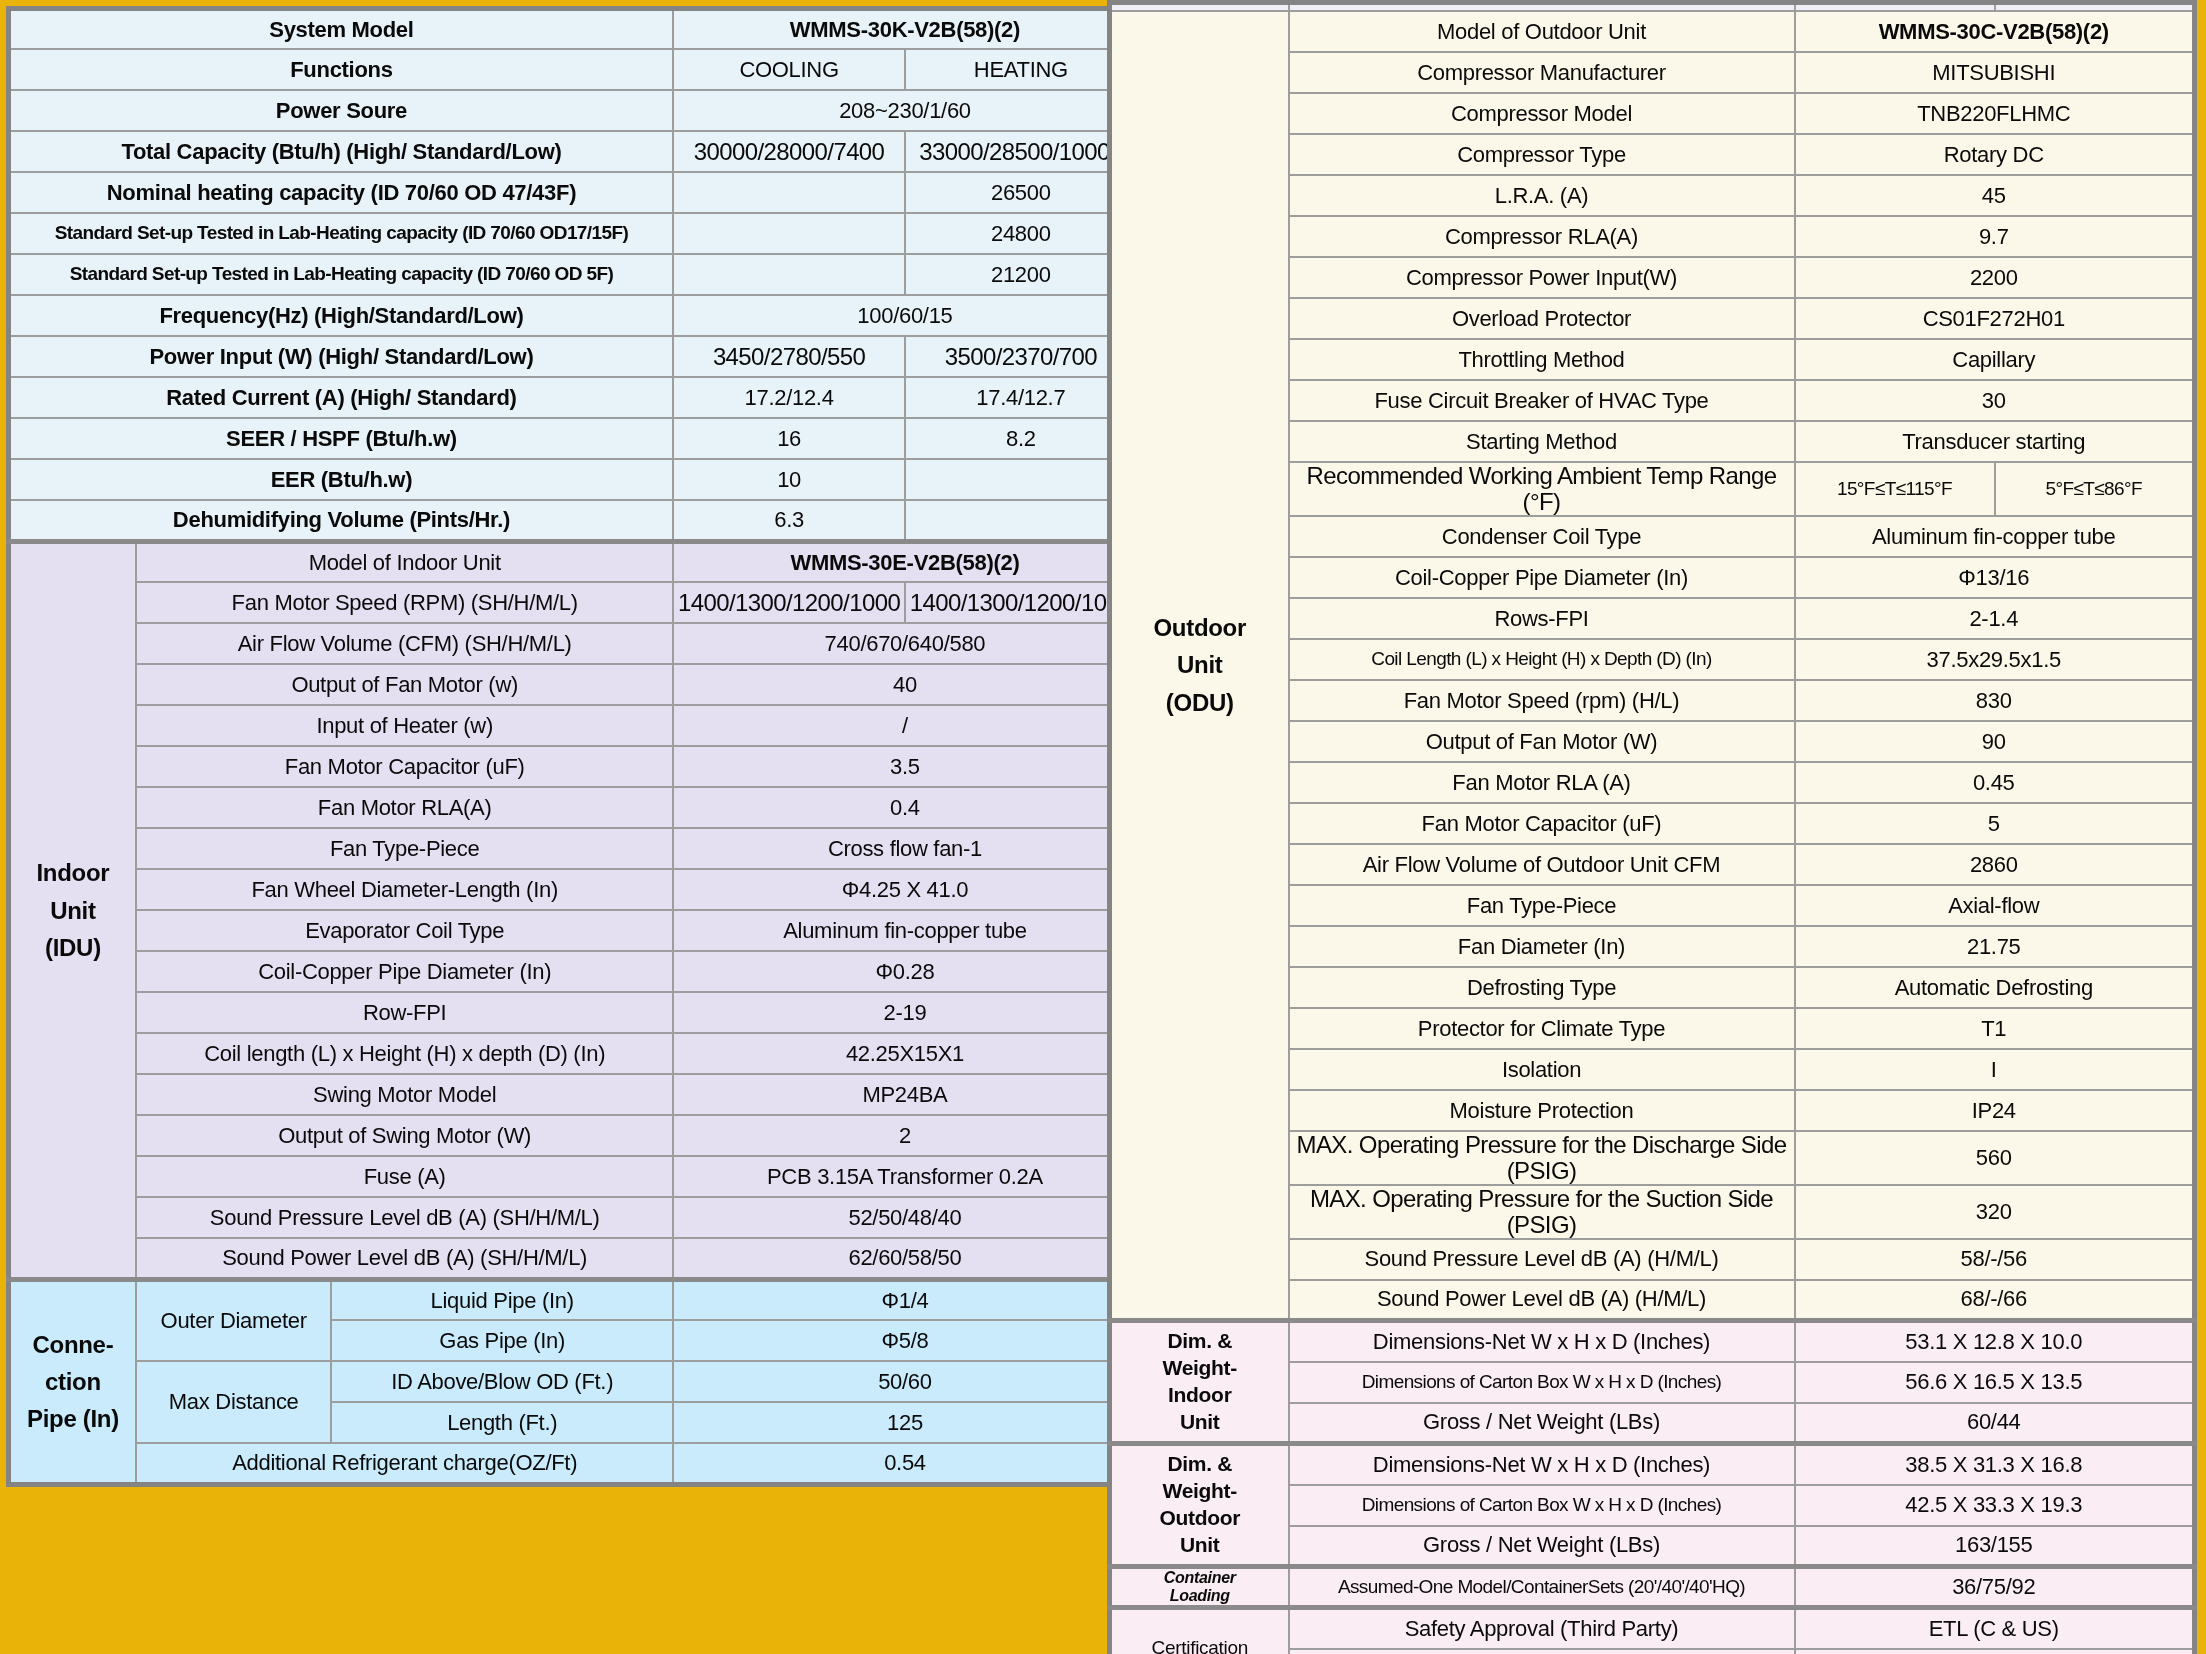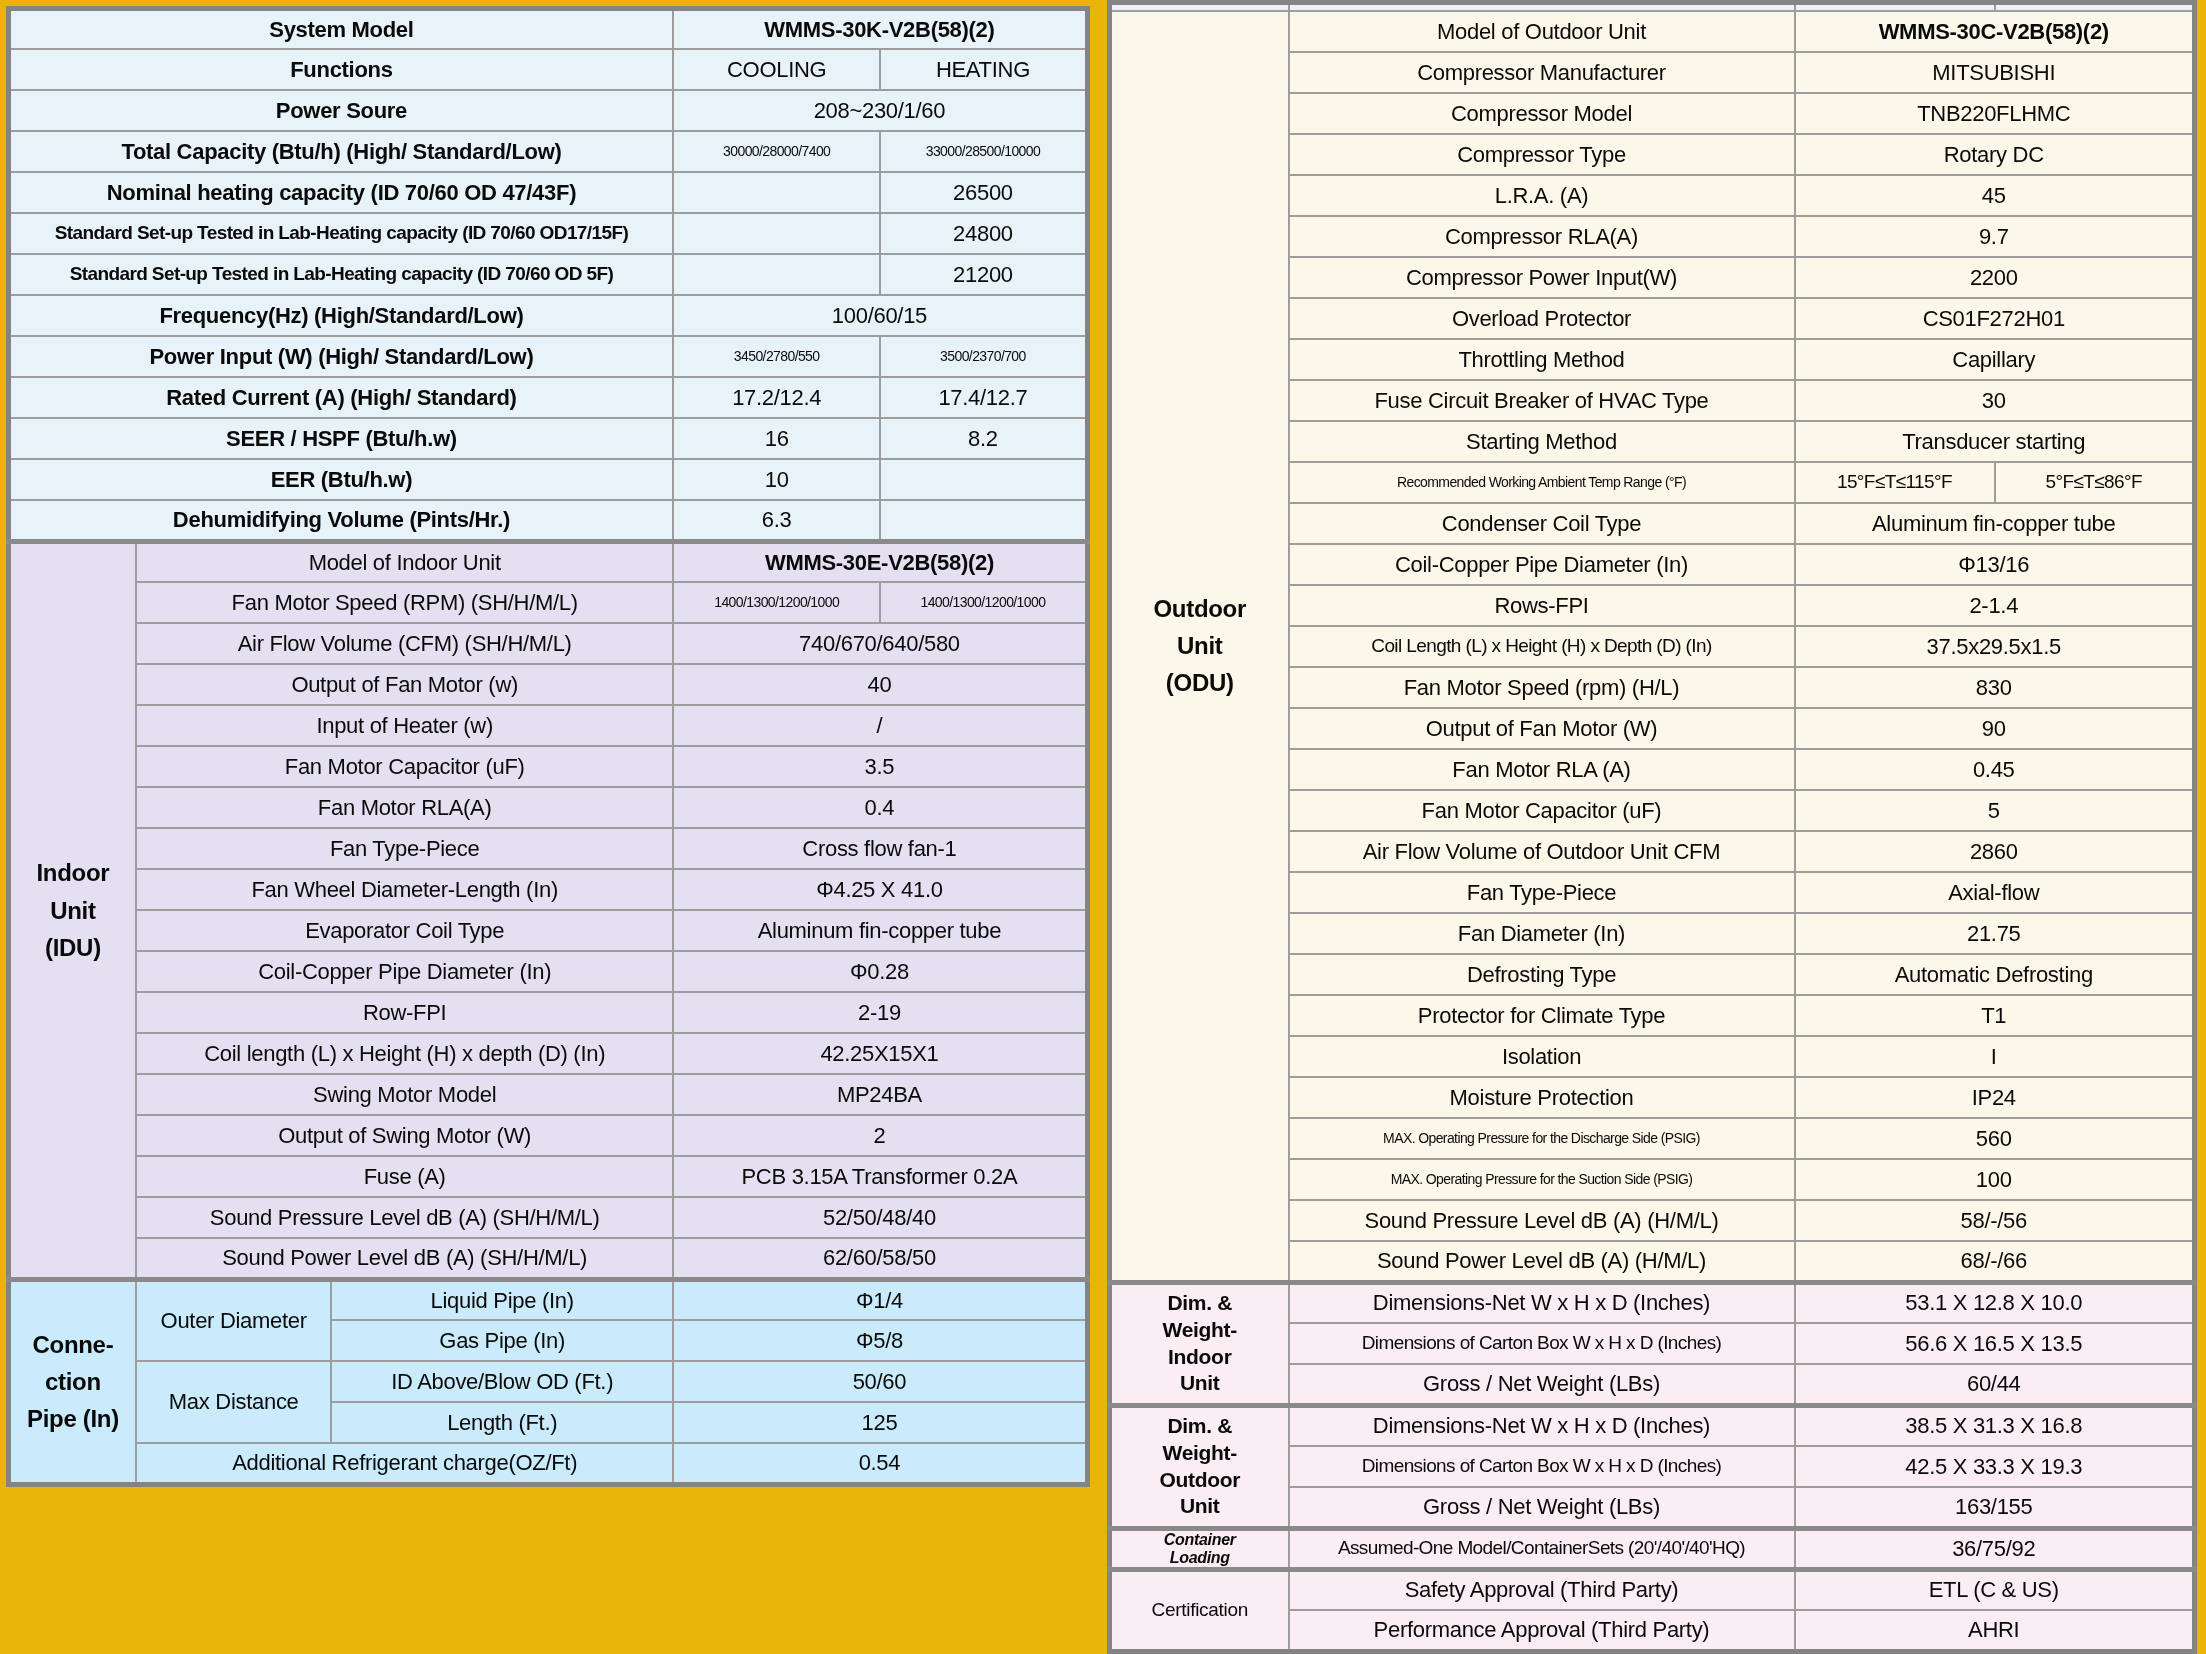--- a/index.html
+++ b/index.html
@@ -24,21 +24,21 @@
   tr.sliver>td{background:#f0eef6;}
   tr.sect>td{border-top:5.7px solid #8a8a8a;}
   
   tr.top>td{background:#e8f3f9;}
   tr.idu>td{background:#e5e0f1;}
   tr.conn>td{background:#c9ebfc;}
   tr.odu>td{background:#fbf8ea;}
   tr.pink>td{background:#fbedf4;}
   
   .b{font-weight:700;}
-  .sm{font-size:14px;letter-spacing:-0.6px;margin-left:21px;}
+  .sm{font-size:24px;letter-spacing:-0.6px;margin-left:21px;}
   .md{font-size:19px;letter-spacing:-0.6px;}
   .grp{white-space:pre-line;font-weight:700;font-size:24px;line-height:1.55;}
   .grp4{white-space:pre-line;font-weight:700;font-size:21px;line-height:1.28;}
   .grpsm{white-space:pre-line;font-weight:700;font-size:16px;line-height:1.12;font-style:italic;}
   .cert{font-size:19px;}
   #left-table{left:5.7px;top:5.7px;}
   #right-table{left:1107px;top:0px;}
 </style>
 </head>
 <body>
@@ -343,21 +343,21 @@
         <tr class="odu">
           <td>Moisture Protection</td>
           <td colspan="2">IP24</td>
         </tr>
         <tr class="odu">
           <td class="sm">MAX. Operating Pressure for the Discharge Side (PSIG)</td>
           <td colspan="2">560</td>
         </tr>
         <tr class="odu">
           <td class="sm">MAX. Operating Pressure for the Suction Side (PSIG)</td>
-          <td colspan="2">100</td>
+          <td colspan="2">320</td>
         </tr>
         <tr class="odu">
           <td>Sound Pressure Level dB (A) (H/M/L)</td>
           <td colspan="2">58/-/56</td>
         </tr>
         <tr class="odu">
           <td>Sound Power Level dB (A) (H/M/L)</td>
           <td colspan="2">68/-/66</td>
         </tr>
         <tr class="pink sect">

